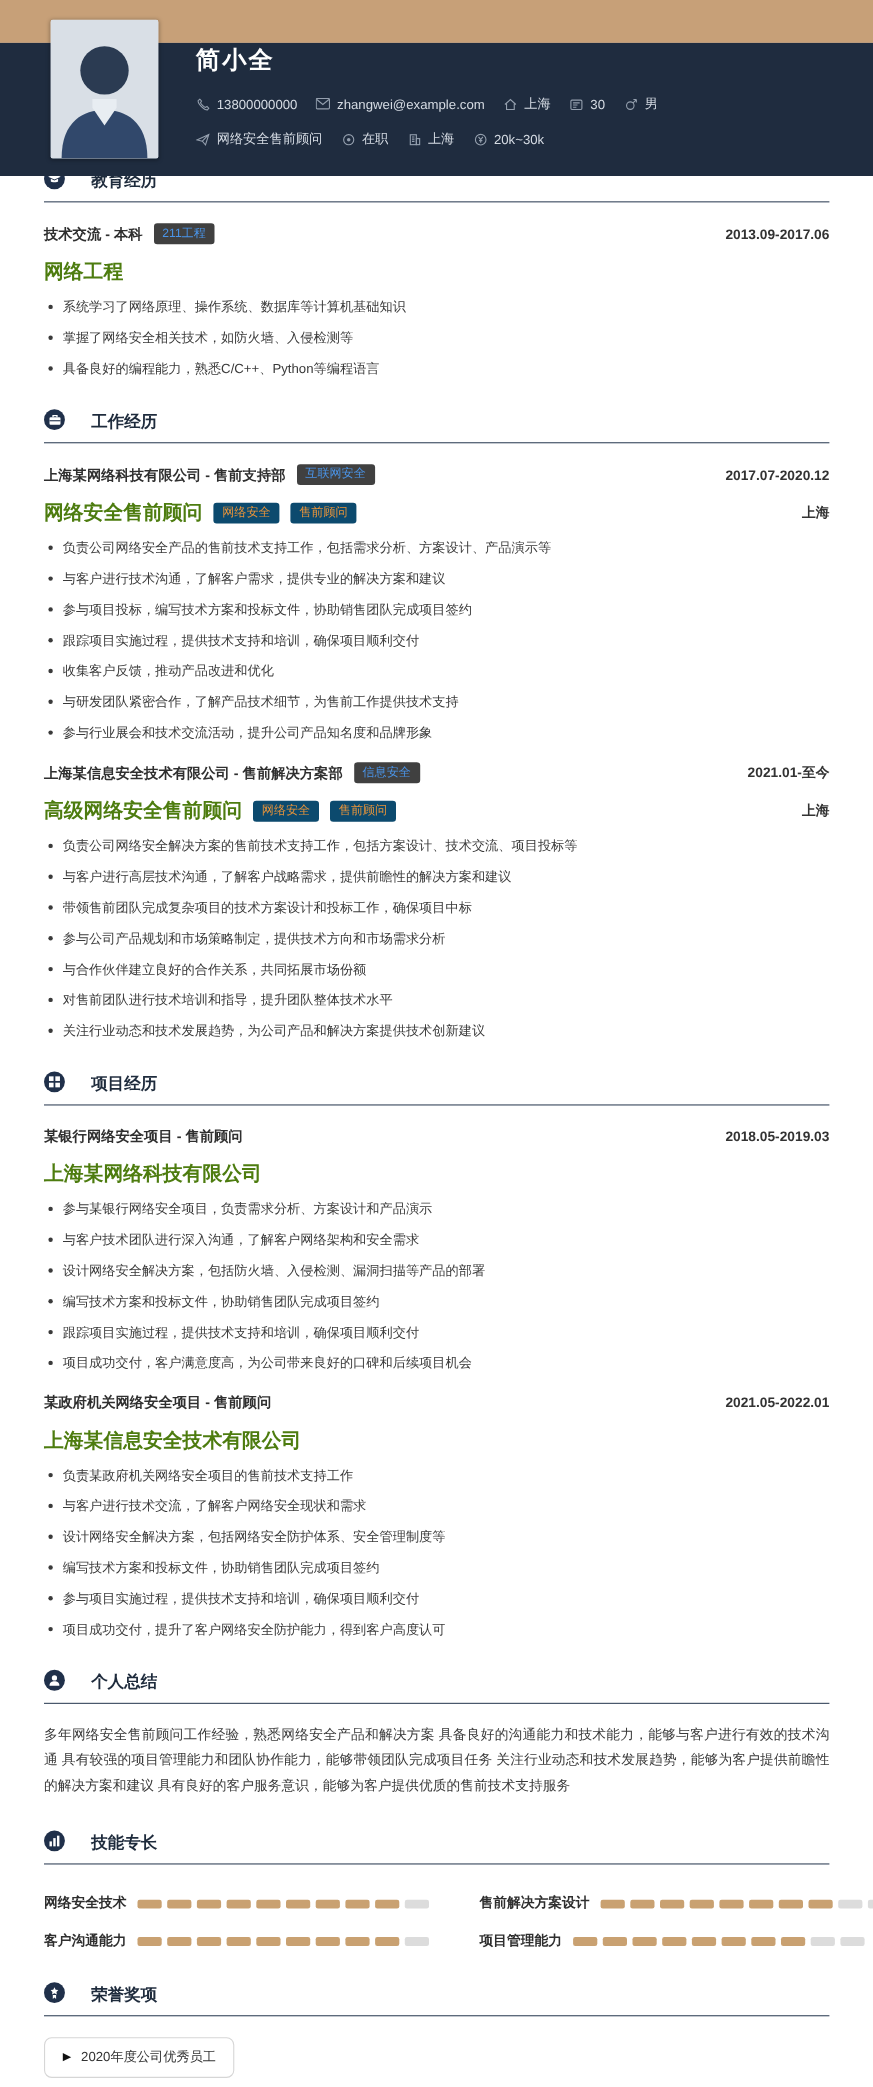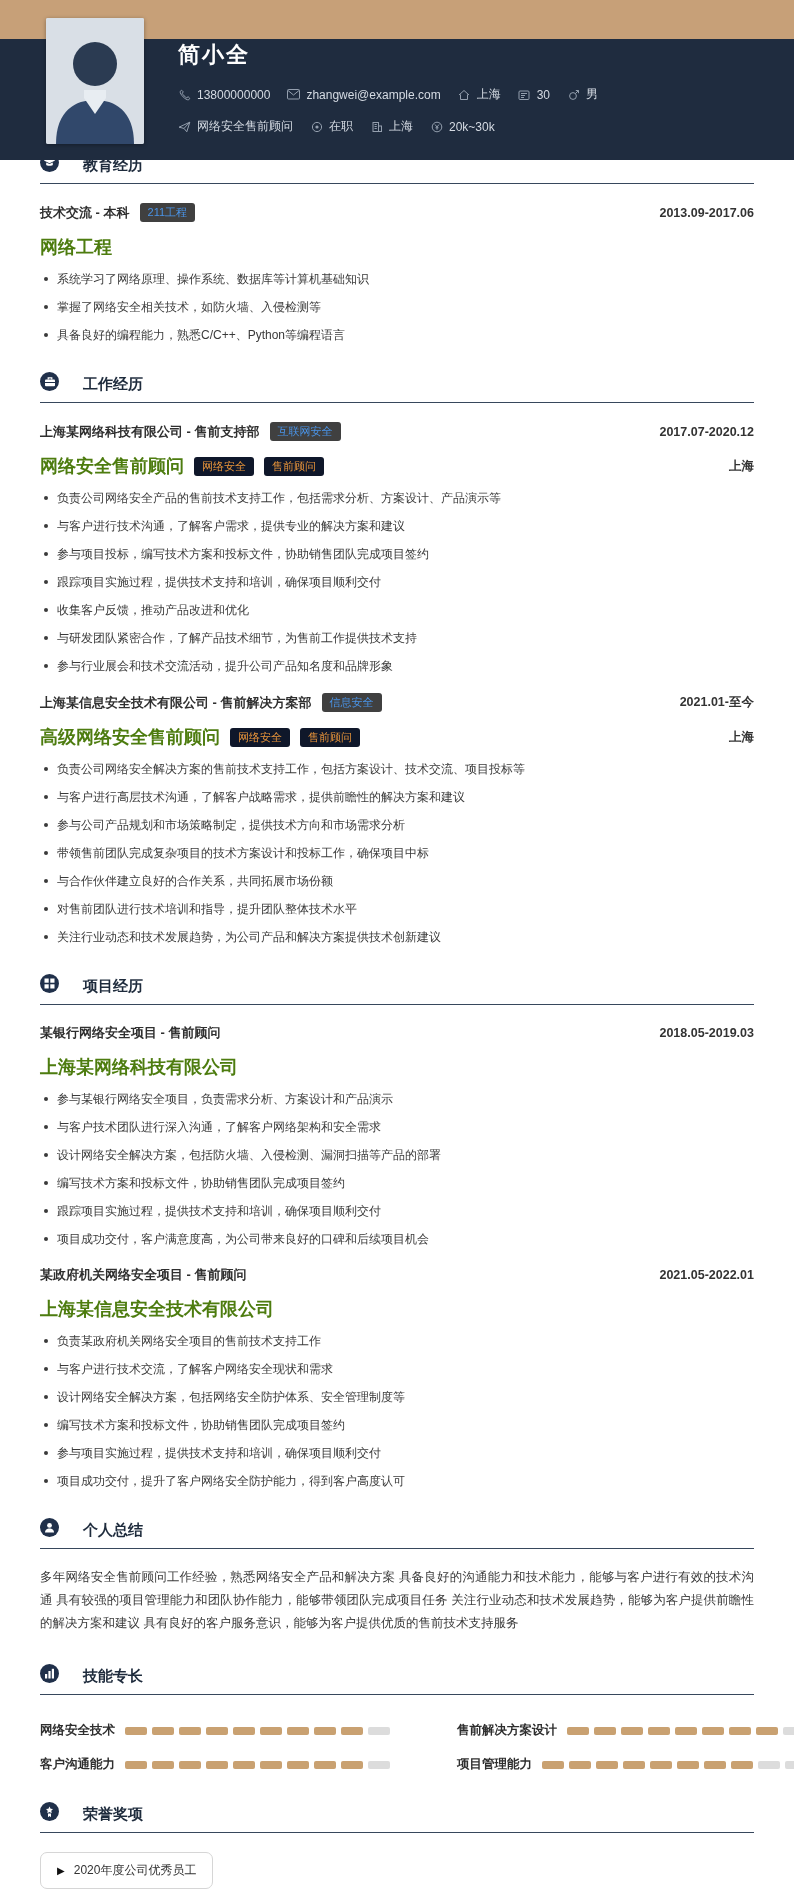--- a/index.html
+++ b/index.html
@@ -34,30 +34,30 @@
   .row-split{display:flex;align-items:center;justify-content:space-between;}
   .item-head{margin-top:19px;}
   .item-sub{margin-top:13px;}
   .bold-13{font-size:13px;font-weight:bold;color:#2F2F2F;}
   .bold-12{font-size:18px;font-weight:bold;color:#4d7c0f;}
   .date{font-size:12.5px;font-weight:bold;color:#333;white-space:nowrap;}
   .left-group{display:flex;align-items:center;gap:10px;}
 
   .tag{display:inline-block;font-size:11px;line-height:1;padding:4px 8px;border-radius:3px;white-space:nowrap;}
   .tag-blue{color:#4A94E8;background:#404040;}
-  .tag-orange{color:#E8943A;background:#0f172a;}
+  .tag-orange{color:#E8943A;background:#0c4a6e;}
 
   ul.blist{list-style:none;margin:6px 0 0 0;padding:0;}
   ul.blist li{display:flex;align-items:flex-start;gap:9px;font-size:12px;color:#3A3A3A;margin-top:13px;line-height:1.25;}
   .dot{width:4px;height:4px;border-radius:50%;background:#3A3A3A;flex:none;margin-top:5px;margin-left:4px;}
 
   .summary-text{font-size:12.5px;color:#3A3A3A;line-height:1.85;margin-top:17px;text-align:justify;}
 
   
-  .skill-grid{display:grid;grid-template-columns:1fr 1fr;column-gap:67px;margin-top:10px;}
+  .skill-grid{display:grid;grid-template-columns:1fr 1fr;column-gap:46px;margin-top:10px;}
   .skill-row{display:flex;align-items:center;gap:10px;margin-top:17px;}
   .skill-name{font-size:12.5px;font-weight:bold;color:#2F2F2F;white-space:nowrap;}
   .skill-bar{display:flex;align-items:center;gap:5px;}
   .seg{width:22px;height:8px;border-radius:2px;display:inline-block;}
   .seg.on{background:#C9A171;}
   .seg.off{background:#DCDCDC;}
 
   
   .honor-box{display:inline-flex;align-items:center;gap:9px;border:1px solid #D6D6D6;border-radius:7px;
              padding:9px 16px;margin-top:19px;font-size:12px;color:#333;cursor:pointer;background:#fff;}
@@ -289,25 +289,25 @@
           <li>
               <span class="dot"></span>
               <span>负责公司网络安全解决方案的售前技术支持工作，包括方案设计、技术交流、项目投标等</span>
             </li>
           <li>
               <span class="dot"></span>
               <span>与客户进行高层技术沟通，了解客户战略需求，提供前瞻性的解决方案和建议</span>
             </li>
           <li>
               <span class="dot"></span>
+              <span>带领售前团队完成复杂项目的技术方案设计和投标工作，确保项目中标</span>
+            </li>
+          <li>
+              <span class="dot"></span>
               <span>参与公司产品规划和市场策略制定，提供技术方向和市场需求分析</span>
-            </li>
-          <li>
-              <span class="dot"></span>
-              <span>带领售前团队完成复杂项目的技术方案设计和投标工作，确保项目中标</span>
             </li>
           <li>
               <span class="dot"></span>
               <span>与合作伙伴建立良好的合作关系，共同拓展市场份额</span>
             </li>
           <li>
               <span class="dot"></span>
               <span>对售前团队进行技术培训和指导，提升团队整体技术水平</span>
             </li>
           <li>

